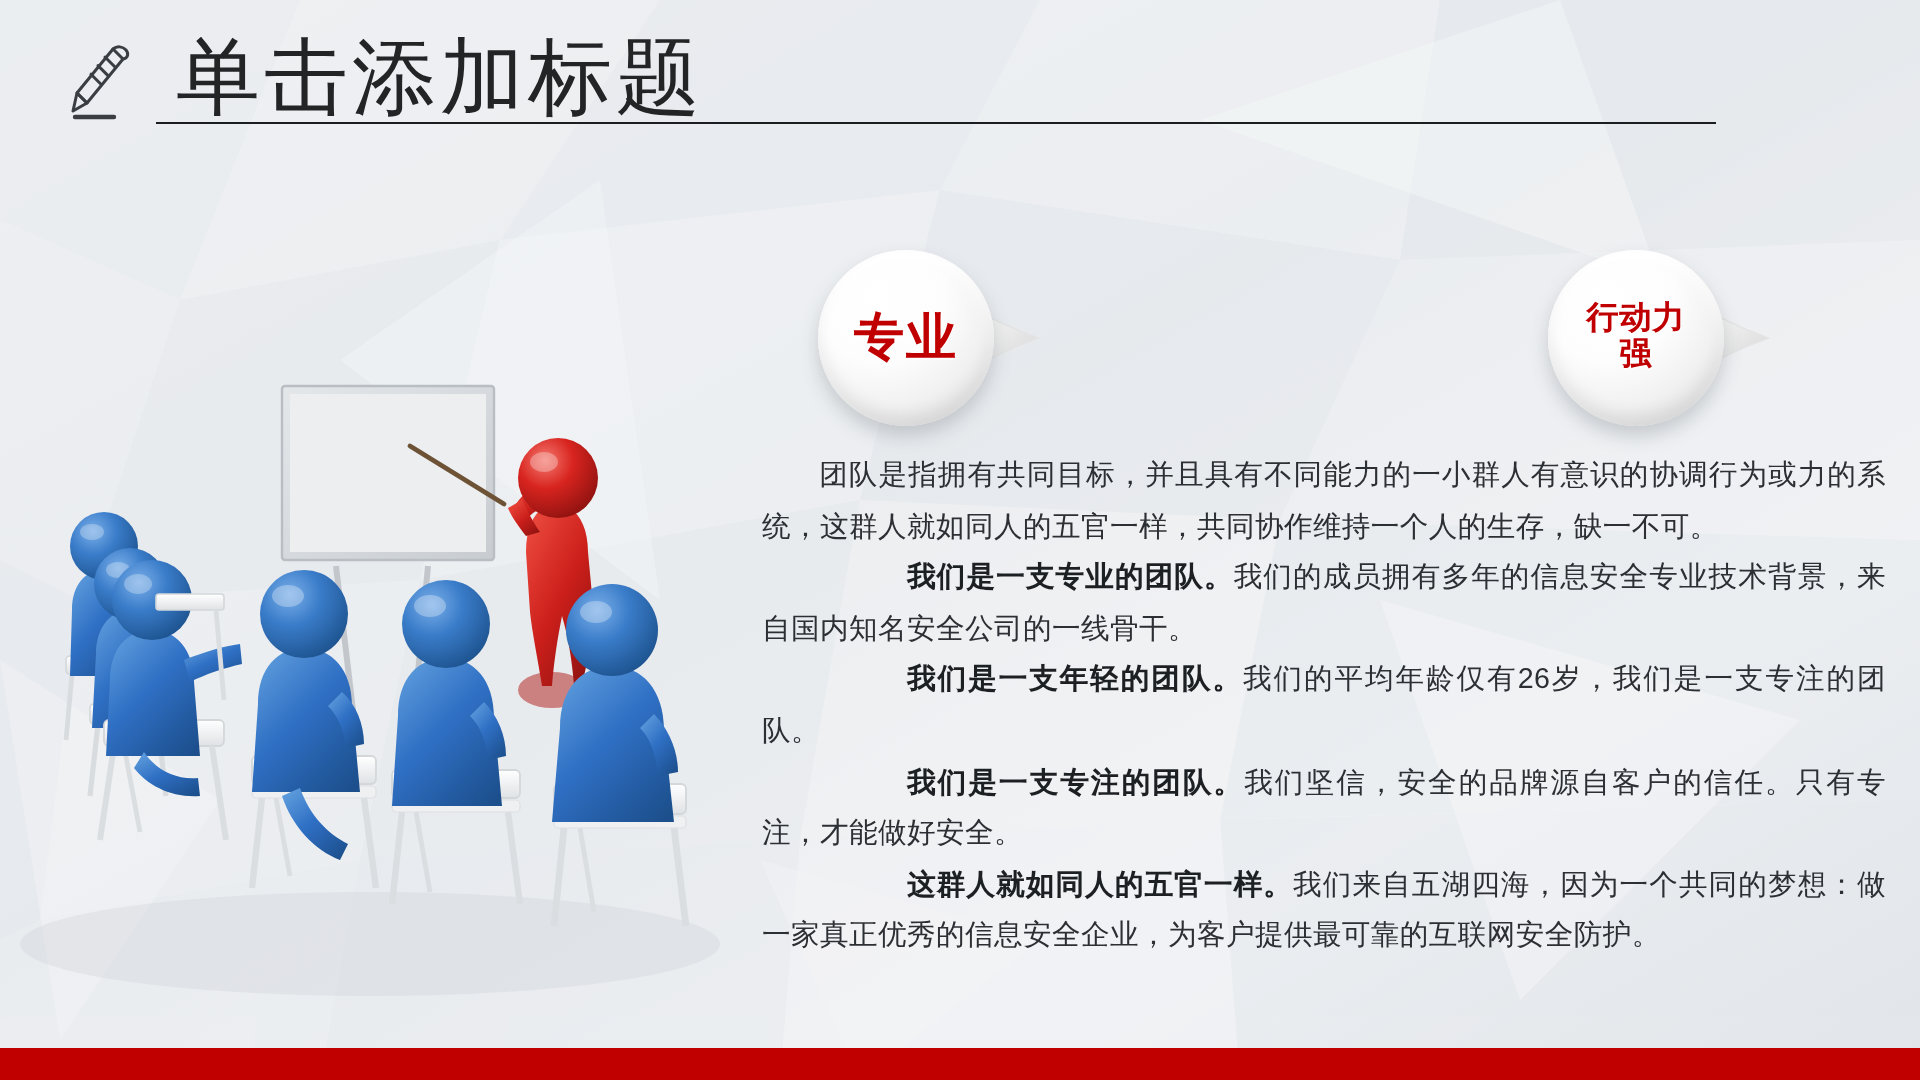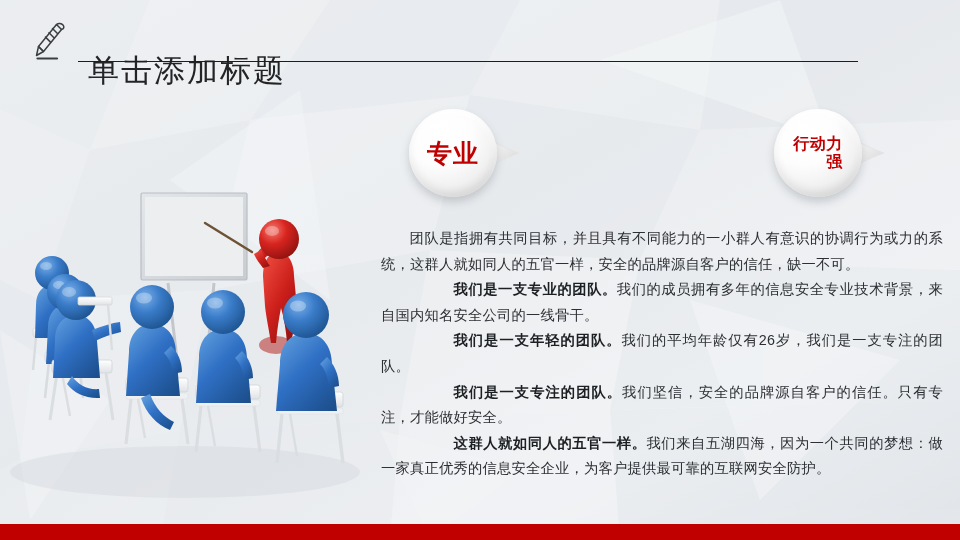--- a/index.html
+++ b/index.html
@@ -15,52 +15,52 @@
   }
 
   
   .bg-poly{position:absolute;inset:0;width:960px;height:540px;}
 
   
   .header{position:absolute;left:0;top:0;width:960px;height:75px;}
   .pencil-icon{position:absolute;left:28px;top:20px;width:40px;height:46px;}
   .slide-title{
     position:absolute;left:88px;top:20px;
-    font-size:31px;line-height:38px;color:#222426;
-    letter-spacing:2px;font-weight:400;white-space:nowrap;margin-top:32px;
+    font-size:42px;line-height:38px;color:#222426;
+    letter-spacing:2px;font-weight:400;white-space:nowrap;
   }
   .title-rule{
     position:absolute;left:78px;top:61px;width:780px;height:0;
     border-top:1.6px solid #1b1d1f;
   }
 
   
   .badges{position:absolute;left:398px;top:103px;width:560px;height:100px;}
-  .badge{position:absolute;top:0;height:100px;}
+  .badge{position:absolute;top:16px;height:100px;}
   .badge .point{
     position:absolute;top:22px;left:58px;width:56px;height:56px;
   }
   .badge .disc{
     position:absolute;top:6px;left:0;width:88px;height:88px;border-radius:50%;
     background:
       radial-gradient(circle at 34% 26%, #ffffff 0%, #fdfdfd 38%, #f1f1f1 64%, #dcdcdc 88%, #cfcfcf 100%);
     box-shadow:
       0 5px 9px rgba(90,95,105,0.26),
       inset 0 -5px 8px rgba(0,0,0,0.07),
       inset 0 4px 7px rgba(255,255,255,0.95);
     display:flex;align-items:center;justify-content:center;
     z-index:2;
   }
   .badge .disc-label{
     color:#c00000;font-weight:bold;text-align:center;line-height:1.12;
     text-shadow:0 1px 0 rgba(255,255,255,0.7);
   }
   .badge.sz-lg .disc-label{font-size:25px;letter-spacing:1px;}
   .badge.sz-md .disc-label{font-size:17px;letter-spacing:0.5px;}
-  .badge.sz-sm .disc-label{font-size:16px;letter-spacing:0.5px;text-align:right;}
+  .badge.sz-sm .disc-label{font-size:16px;letter-spacing:0.5px;}
 
   
   .illustration{position:absolute;left:0;top:180px;width:375px;height:320px;}
 
   
   .bodytext{
     position:absolute;left:381px;top:226px;width:562px;
     font-size:14.3px;line-height:25.6px;color:#2c2f33;
     text-align:justify;letter-spacing:0.2px;
   }
@@ -306,21 +306,21 @@
         <path d="M280 184 C280 164 291 153 306 153 C321 153 332 165 332 185 L337 231 L276 231 Z" fill="url(#blueBody)"></path>
         <path d="M327 177 C334 184 339 195 339 206 L329 208 C328 197 325 189 320 184 Z" fill="url(#blueBody)"></path>
         <circle cx="306" cy="135" r="23" fill="url(#blueHead)"></circle>
         <ellipse cx="298" cy="126" rx="8" ry="5.5" fill="#ffffff" opacity="0.30"></ellipse>
       </g>
 
     </g>
   </svg>
 
   <div class="bodytext">
-    <p><span>团队是指拥有共同目标，并且具有不同能力的一小群人有意识的协调行为或力的系统，这群人就如同人的五官一样，安全的品牌源自客户的信任，缺一不可。</span></p>
+    <p><span>团队是指拥有共同目标，并且具有不同能力的一小群人有意识的协调行为或力的系统，这群人就如同人的五官一样，共同协作维持一个人的生存，缺一不可。</span></p>
     <p><b>我们是一支专业的团队。</b><span>我们的成员拥有多年的信息安全专业技术背景，来自国内知名安全公司的一线骨干。</span></p>
     <p><b>我们是一支年轻的团队。</b><span>我们的平均年龄仅有26岁，我们是一支专注的团队。</span></p>
     <p><b>我们是一支专注的团队。</b><span>我们坚信，安全的品牌源自客户的信任。只有专注，才能做好安全。</span></p>
     <p><b>这群人就如同人的五官一样。</b><span>我们来自五湖四海，因为一个共同的梦想：做一家真正优秀的信息安全企业，为客户提供最可靠的互联网安全防护。</span></p>
   </div>
 
   <div class="bottom-bar"></div>
 
 </div>
 

